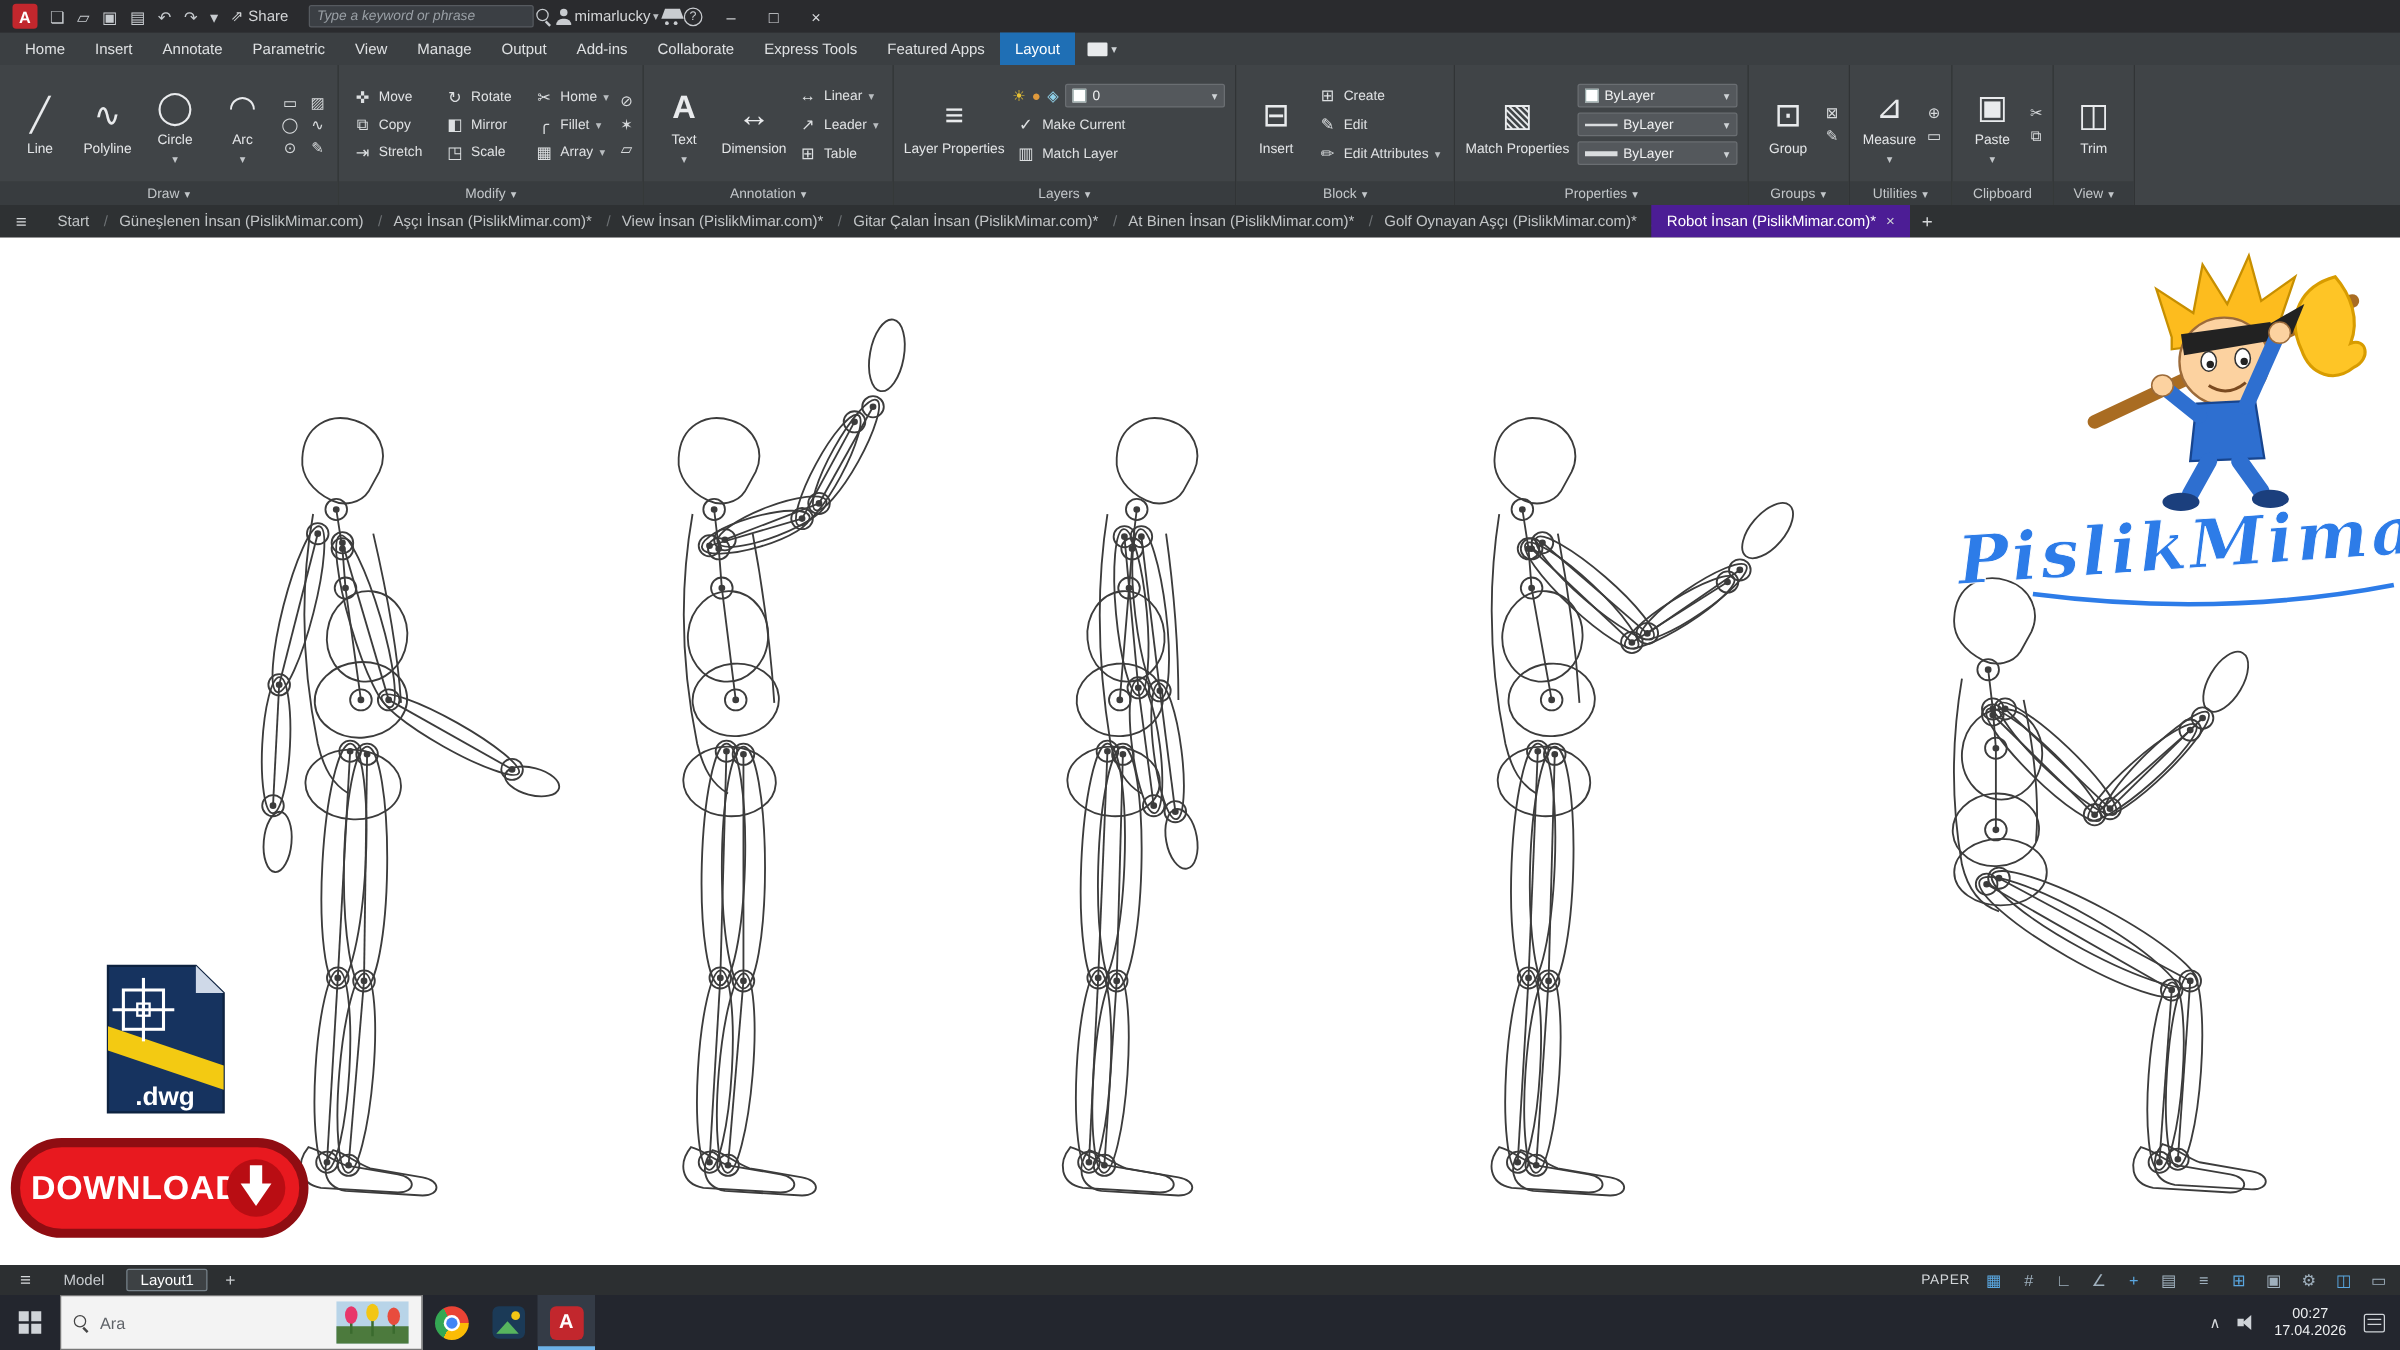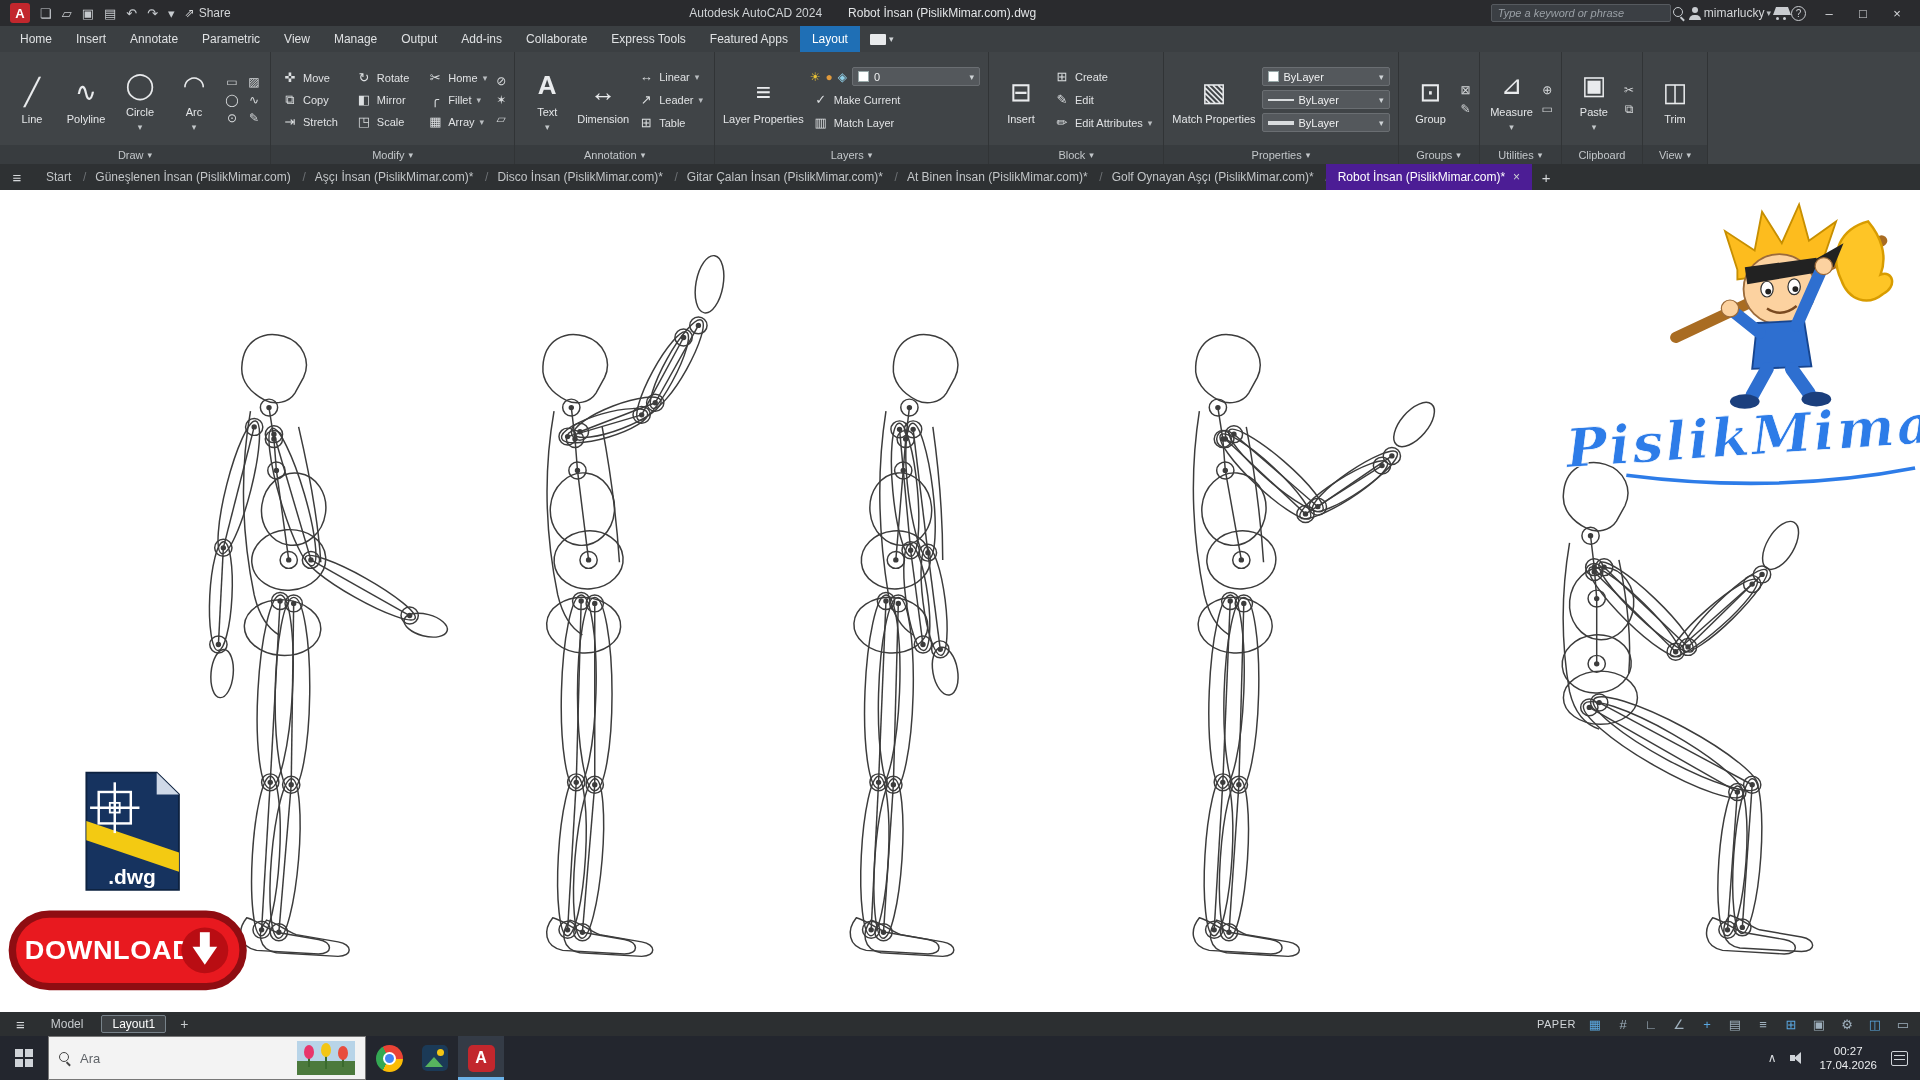--- a/index.html
+++ b/index.html
@@ -83,21 +83,21 @@
   .sb-right{margin-left:auto;display:flex;align-items:center;gap:10px}
   .sb-paper{font-size:11px;letter-spacing:.5px;color:#d2d6d9}
   .sb-ic{font-size:13px;color:#9fb0bd;width:18px;text-align:center}
   .sb-ic.on{color:#5aa7e0}
 
   
   .taskbar{height:44px;background:#23262e;display:flex;align-items:stretch;flex:0 0 auto}
   .tk-start{width:48px;display:flex;align-items:center;justify-content:center}
   .ic-win{display:grid;grid-template-columns:8px 8px;grid-template-rows:8px 8px;gap:2px}
   .ic-win span{background:#cfd3d8}
-  .tk-search{width:318px;background:#f3f3f3;display:flex;align-items:center;gap:8px;padding:0 10px;margin:0;border:1px solid #777}
+  .tk-search{width:290px;background:#f3f3f3;display:flex;align-items:center;gap:8px;padding:0 10px;margin:0;border:1px solid #777}
   .tk-search input{border:none;outline:none;background:transparent;font-size:13px;color:#333;flex:1;min-width:0}
   .tk-search input::placeholder{color:#5f6368}
   .tk-search .ic-mag{color:#444}
   .tk-tulips{width:58px;height:34px;flex:0 0 auto}
   .tk-apps{display:flex;align-items:stretch}
   .tk-app{width:46px;display:flex;align-items:center;justify-content:center;position:relative}
   .tk-app.active{background:#343b46;box-shadow:inset 0 -3px 0 #6cb2e8}
   .ic-chrome{width:27px;height:27px;border-radius:50%;background:conic-gradient(from -30deg,#ea4335 0 120deg,#fbbc05 0 240deg,#34a853 0 360deg);position:relative}
   .ic-chrome::before{content:"";position:absolute;inset:7px;background:#fff;border-radius:50%}
   .ic-chrome::after{content:"";position:absolute;inset:9px;background:#4285f4;border-radius:50%}
@@ -126,23 +126,20 @@
       <span class="qi">▣</span>
       <span class="qi">▤</span>
       <span class="qi">↶</span>
       <span class="qi">↷</span>
       <span class="qi">▾</span>
       <span class="share">
         <span>⇗</span>
         <span>Share</span>
       </span>
     </div>
-    <div class="title-center">
-      <span>Autodesk AutoCAD 2024</span><span class="doc">Robot İnsan (PislikMimar.com).dwg</span>
-    </div>
     <div class="tb-right">
       <input class="tb-search" placeholder="Type a keyword or phrase" style="">
       <span class="ic-mag"></span>
       <span class="ic-user"></span>
       <span>mimarlucky</span>
       <span style="font-size:9px;color:#b9bdc0">▾</span>
       <span class="ic-cart"></span>
       <span class="ic-q">?</span>
       <div class="win-btns">
         <span>–</span>
@@ -453,21 +450,21 @@
       </div>
     </div>
 
   </div>
 
   <div class="doc-tabs">
     <span class="dt-burger">≡</span>
     <span class="dtab">Start</span>
     <span class="dtab">Güneşlenen İnsan (PislikMimar.com)</span>
     <span class="dtab">Aşçı İnsan (PislikMimar.com)*</span>
-    <span class="dtab">Disco İnsan (PislikMimar.com)*</span>
+    <span class="dtab">View İnsan (PislikMimar.com)*</span>
     <span class="dtab">Gitar Çalan İnsan (PislikMimar.com)*</span>
     <span class="dtab">At Binen İnsan (PislikMimar.com)*</span>
     <span class="dtab">Golf Oynayan Aşçı (PislikMimar.com)*</span>
     <span class="dtab active">
       <span>Robot İnsan (PislikMimar.com)*</span>
       <span class="x">×</span>
     </span>
     <span class="dtab-new">+</span>
   </div>
 

